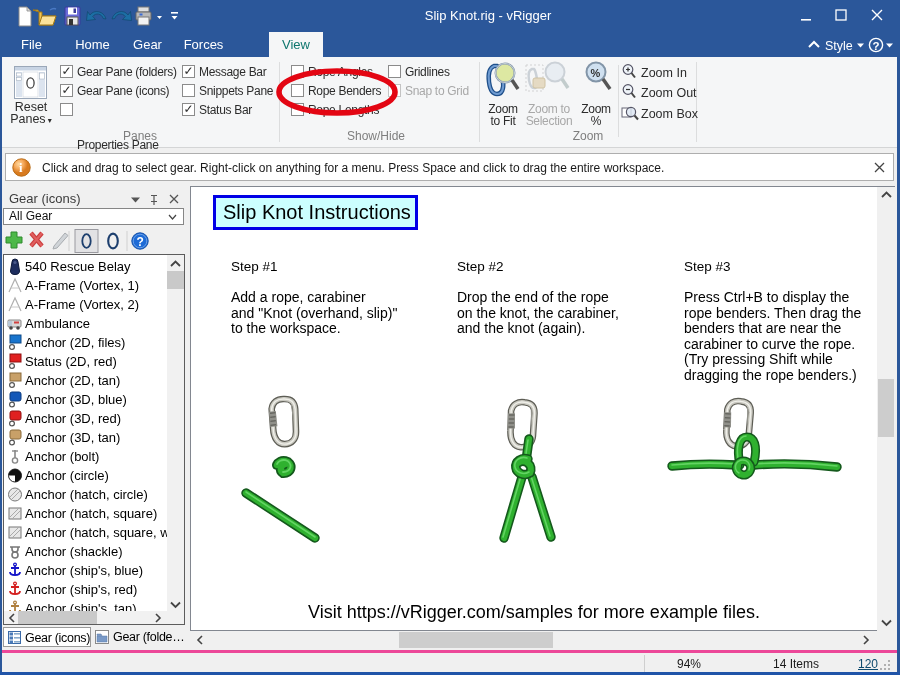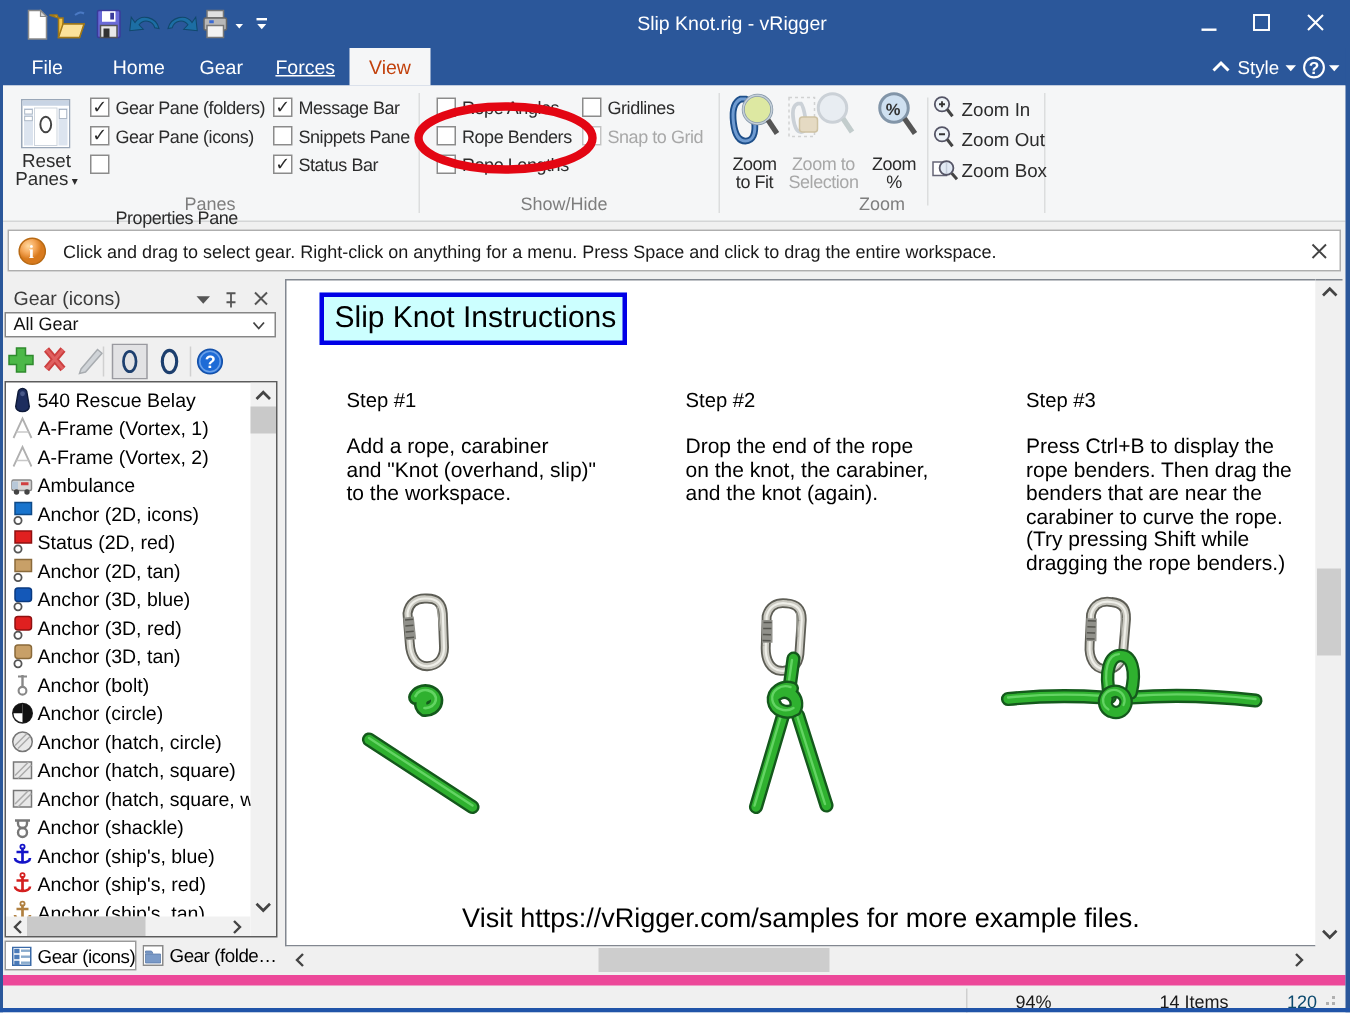--- a/index.html
+++ b/index.html
@@ -4,21 +4,21 @@
 <style>
 * { margin:0; padding:0; box-sizing:border-box; }
 html,body { width:900px; height:675px; overflow:hidden; }
 body { font-family:"Liberation Sans", sans-serif; position:relative; background:#f0f0f0; }
 .abs { position:absolute; }
 
 
 #titlebar { position:absolute; left:0; top:0; width:900px; height:32px; background:#2b579a; }
 #tabrow { position:absolute; left:0; top:32px; width:900px; height:25px; background:#2b579a; }
 .tab { position:absolute; top:0; height:25px; line-height:25px; color:#fff; font-size:13px; text-align:center; }
-.tab.active { background:#f5f6f7; color:#c2410c; }
+.tab.active { background:#f5f6f7; color:#0f766e;margin-left:36px; }
 #title-text { position:absolute; top:0; text-align:center; color:#fff; font-size:13px; line-height:31px; }
 .winbtn { position:absolute; top:0; height:30px; color:#fff; text-align:center; }
 
 
 #bl { position:absolute; left:0; top:32px; width:2px; height:643px; background:#2b579a; z-index:50;}
 #br { position:absolute; right:0; top:32px; width:3px; height:643px; background:#2b579a; z-index:50;}
 #bb { position:absolute; left:0; top:672px; width:900px; height:3px; background:#2054a8; z-index:51;}
 
 
 #ribbon { position:absolute; left:2px; top:57px; width:895px; height:91px; background:#f5f6f7; border-bottom:1px solid #d4d5d6; }
@@ -54,21 +54,21 @@
 #hscroll { position:absolute; left:190px; top:631px; width:687px; height:18px; background:#f0f0f0; }
 #corner { position:absolute; left:877px; top:631px; width:18px; height:18px; background:#f0f0f0; }
 .thumbv { position:absolute; background:#cdcdcd; }
 
 #titlebox { position:absolute; left:213px; top:195px; width:205px; height:35px; background:#ccffff; border:3px solid #0000e6; font-size:20px; color:#000; line-height:28px; padding-left:7px; }
 .stephead { position:absolute; font-size:13.5px; color:#000; }
 .steppar { position:absolute; font-size:14px; color:#000; line-height:15.6px; }
 #visit { position:absolute; left:191px; top:602px; width:686px; text-align:center; font-size:18px; color:#000; }
 
 
-#statusbar { position:absolute; left:2px; top:650px; width:895px; height:22px; background:#f0f0f0; border-top:7px solid #ec4899; font-size:12px; color:#1a1a1a; }
+#statusbar { position:absolute; left:2px; top:650px; width:895px; height:22px; background:#f0f0f0; border-top:3px solid #ec4899; font-size:12px; color:#1a1a1a; }
 </style>
 </head>
 <body>
 <div id="titlebar">
   <svg class="abs" style="left:17px;top:6px;" width="165" height="22" viewBox="0 0 165 22">
 
     <g>
         <path d="M2 1 h8 l4 4 v15 h-12 z" fill="#fff" stroke="#8a8a8a"></path>
         <path d="M10 1 l4 4 h-4 z" fill="#d8d8d8" stroke="#8a8a8a" stroke-width=".8"></path>
       </g>
@@ -115,21 +115,21 @@
         <rect x="8" y="10" width="10" height="10" fill="none" stroke="#fff" stroke-width="1.3"></rect>
       </svg></div>
   <div class="winbtn" style="left:863px;width:28px;"><svg width="28" height="30">
         <path d="M9 10 L19 20 M19 10 L9 20" stroke="#fff" stroke-width="1.4"></path>
       </svg></div>
 </div>
 <div id="tabrow">
   <div class="tab" style="left:11px;width:41px;">File</div>
   <div class="tab" style="left:71px;width:43px;">Home</div>
   <div class="tab" style="left:128px;width:39px;">Gear</div>
-  <div class="tab" style="left:180px;width:47px;text-decoration:underline;">Forces</div>
+  <div class="tab" style="left:180px;width:47px;">Forces</div>
   <div class="tab active" style="left:233px;width:54px;">View</div>
   <svg class="abs" style="left:806px;top:3px;" width="90" height="21" viewBox="0 0 90 21">
     <path d="M3 12 L8 7 L13 12" fill="none" stroke="#fff" stroke-width="2"></path>
     <text x="19" y="14.5" font-size="12.5" fill="#fff" font-family="Liberation Sans">Style</text>
     <path d="M51 8.5 l7 0 l-3.5 4 z" fill="#fff"></path>
     <circle cx="70" cy="10" r="6.6" fill="none" stroke="#fff" stroke-width="1.4"></circle>
     <text x="66.5" y="14.5" font-size="11.5" font-weight="bold" fill="#fff" font-family="Liberation Sans">?</text>
     <path d="M80 8.5 l7 0 l-3.5 4 z" fill="#fff"></path>
   </svg>
 </div>
@@ -316,21 +316,21 @@
           <circle cx="11" cy="13" r="1.8" fill="#444"></circle>
           <rect x="7" y="6.5" width="5" height="2" fill="#d04040"></rect>
         </svg>
         <span class="tx">Ambulance</span>
       </div>
     <div class="li" style="top:78px;">
         <svg class="ic" viewBox="0 0 16 17">
           <rect x="3" y="1" width="11" height="8" fill="#1874cd" stroke="#0e4a88"></rect>
           <circle cx="5" cy="13" r="2.4" fill="none" stroke="#555" stroke-width="1.2"></circle>
         </svg>
-        <span class="tx">Anchor (2D, icons)</span>
+        <span class="tx">Anchor (2D, files)</span>
       </div>
     <div class="li" style="top:97px;">
         <svg class="ic" viewBox="0 0 16 17">
           <rect x="3" y="1" width="11" height="8" fill="#e02020" stroke="#901010"></rect>
           <circle cx="5" cy="13" r="2.4" fill="none" stroke="#555" stroke-width="1.2"></circle>
         </svg>
         <span class="tx">Status (2D, red)</span>
       </div>
     <div class="li" style="top:116px;">
         <svg class="ic" viewBox="0 0 16 17">

